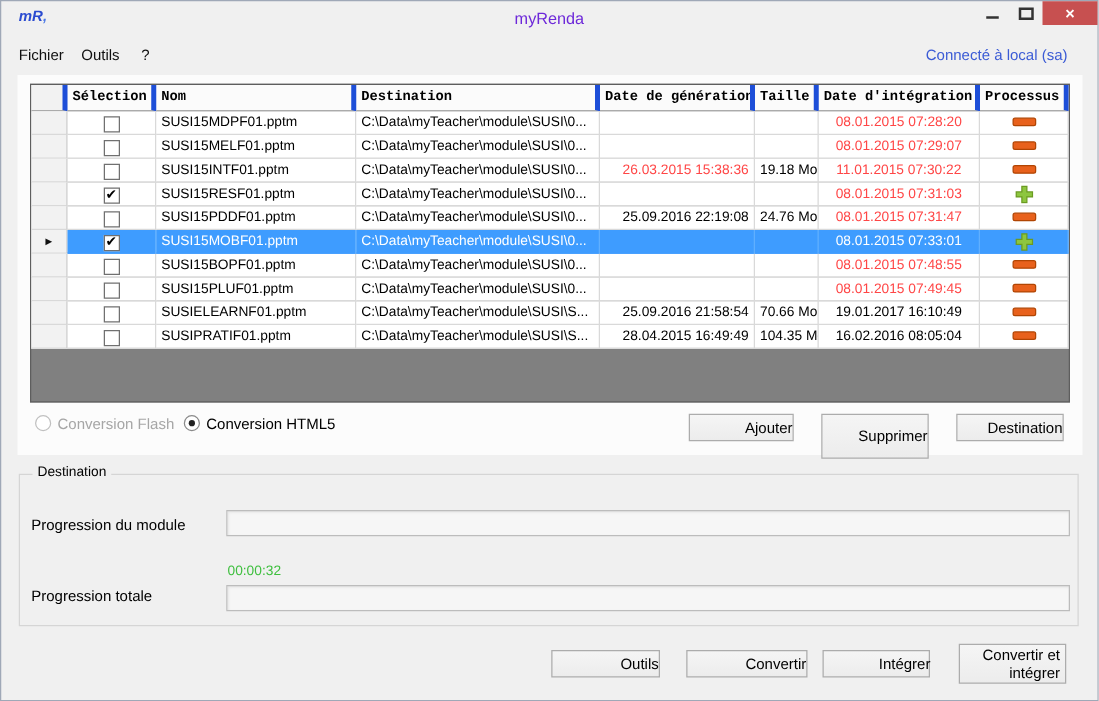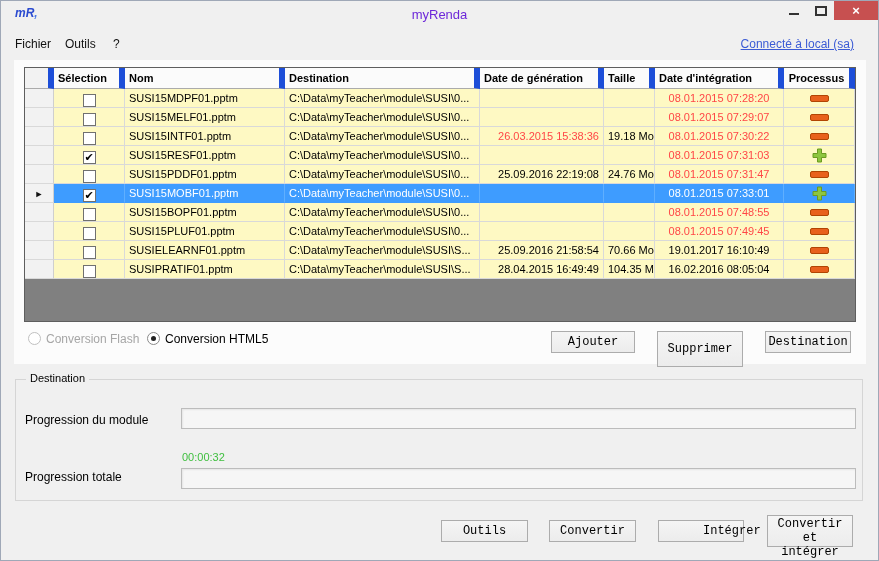--- a/index.html
+++ b/index.html
@@ -19,31 +19,31 @@
   .btn-max { left:808px; width:24px; height:19px; }
   .btn-max .box { position:absolute; left:6px; top:5px; width:12px; height:10px; border:2px solid #333; background:transparent; }
   .btn-close { left:833px; width:44px; height:19px; background:#C75050; color:#fff; font-size:13px; font-weight:bold; line-height:19px; }
 
   
   .menubar { position:absolute; top:30px; left:0; right:0; height:26px; font-size:12px; color:#111; }
   .menu-item { position:absolute; top:6px; }
   .menu-fichier { left:14px; }
   .menu-outils  { left:64px; }
   .menu-help    { left:112px; }
-  .conn-link { position:absolute; top:6px; right:24px; color:#3B5BD5; text-decoration:underline; font-size:12px; cursor:pointer; }
+  .conn-link { position:absolute; top:6px; right:24px; color:#3B5BD5; font-size:12px; cursor:pointer; }
 
   
   .content-panel { position:absolute; left:13px; top:59px; width:852px; height:304px; background:#FCFCFC; }
 
   
   .grid { position:absolute; left:23px; top:66px; width:832px; height:255px; border:1px solid #5E5E5E; background:#808080; overflow:hidden; font-size:11px; }
-  .trow { display:flex; height:19px; line-height:18px; background:#fef9c3; }
+  .trow { display:flex; height:19px; line-height:18px; background:#ffffff; }
   .trow.header { height:21px; line-height:20px; background:#FBFBFB; font-weight:bold; font-size:11px; }
   .cell { border-right:1px solid #D9D9D9; border-bottom:1px solid #D9D9D9; padding:0 4px; white-space:nowrap; overflow:hidden; color:#000; }
-  .trow.header .cell { border-right:6px solid #1d4ed8; border-bottom:1px solid #ABABAB; }
+  .trow.header .cell { border-right:4px solid #1d4ed8; border-bottom:1px solid #ABABAB;font-family:Liberation Mono, monospace; }
   .c-rowhdr { width:29px; background:#F2F2F2; border-right:1px solid #CFCFCF; text-align:center; padding:0; }
   .c-sel    { width:71px; text-align:center; }
   .c-nom    { width:160px; }
   .c-dest   { width:195px; }
   .c-dgen   { width:124px; text-align:right; }
   .c-taille { width:51px; text-align:right; }
   .c-dint   { width:129px; text-align:center; }
   .c-proc   { flex:1; text-align:center; }
   .trow.header .c-sel, .trow.header .c-nom, .trow.header .c-dest,
   .trow.header .c-dgen, .trow.header .c-taille, .trow.header .c-dint { text-align:left; }
@@ -57,39 +57,39 @@
 
   
   .radio-row { position:absolute; top:331px; font-size:12px; }
   .radio { display:inline-block; width:13px; height:13px; border:1px solid #8A8A8A; border-radius:50%; background:#FFF; vertical-align:-2px; position:relative; }
   .radio.checked::after { content:""; position:absolute; left:3px; top:3px; width:5px; height:5px; border-radius:50%; background:#222; }
   .radio.disabled { border-color:#C0C0C0; }
   .radio-flash { left:27px; color:#A6A6A6; }
   .radio-html5 { left:146px; color:#000; }
   .radio-row .lbl { margin-left:5px; }
 
-  .btn { position:absolute; background:linear-gradient(180deg,#F5F5F5,#ECECEC); border:1px solid #ACACAC; font-family:Liberation Mono, monospace; font-size:12px; color:#000; text-align:center; cursor:pointer; }
+  .btn { position:absolute; background:linear-gradient(180deg,#F5F5F5,#ECECEC); border:1px solid #ACACAC; font-family:Liberation Sans, sans-serif; font-size:12px; color:#000; text-align:right; cursor:pointer; }
   .btn-ajouter     { left:550px; top:330px; width:84px; height:22px; }
   .btn-supprimer   { left:656px; top:330px; width:86px; height:36px; }
   .btn-destination { left:764px; top:330px; width:86px; height:22px; }
 
   
   .groupbox { position:absolute; left:14px; top:378px; width:848px; height:122px; border:1px solid #D5D5D5; }
   .groupbox .legend { position:absolute; left:10px; top:-8px; background:#F0F0F0; padding:0 4px; font-size:11px; color:#000; }
   .prog-label { position:absolute; font-size:12px; color:#000; }
   .lbl-module { left:24px; top:412px; }
   .lbl-total  { left:24px; top:469px; }
   .progressbar { position:absolute; left:180px; width:675px; height:21px; border:1px solid #BCBCBC; background:#F6F6F6; box-shadow:inset 1px 1px 2px rgba(0,0,0,0.07); }
   .bar-module { top:407px; }
   .bar-total  { top:467px; }
   .timer { position:absolute; left:181px; top:450px; font-size:11px; color:#3FBF3F; }
 
   
   .btn-annuler   { left:440px; top:519px; width:87px; height:22px; }
-  .btn-convertir { left:548px; top:519px; width:87px; height:22px; }
+  .btn-convertir { left:548px; top:519px; width:97px; height:22px; }
   .btn-integrer  { left:657px; top:519px; width:86px; height:22px;padding-left:44px; }
   .btn-convint   { left:766px; top:514px; width:86px; height:32px; line-height:14px; padding:1px 4px; }
 </style>
 </head>
 <body>
 
 <div class="window">
 
   <div class="titlebar">
     <span class="app-logo"><span>mR</span><span class="swoosh">,</span></span>
@@ -142,21 +142,21 @@
         <div class="cell c-dint red">08.01.2015 07:29:07</div>
         <div class="cell c-proc"><span class="minus-icon"></span></div>
       </div>
       <div class="trow">
         <div class="cell c-rowhdr"></div>
         <div class="cell c-sel"><span class="checkbox"></span></div>
         <div class="cell c-nom">SUSI15INTF01.pptm</div>
         <div class="cell c-dest">C:\Data\myTeacher\module\SUSI\0...</div>
         <div class="cell c-dgen red">26.03.2015 15:38:36</div>
         <div class="cell c-taille">19.18 Mo</div>
-        <div class="cell c-dint red">08.01.2015 07:30:22</div>
+        <div class="cell c-dint red">11.01.2015 07:30:22</div>
         <div class="cell c-proc"><span class="minus-icon"></span></div>
       </div>
       <div class="trow">
         <div class="cell c-rowhdr"></div>
         <div class="cell c-sel"><span class="checkbox checked">✔</span></div>
         <div class="cell c-nom">SUSI15RESF01.pptm</div>
         <div class="cell c-dest">C:\Data\myTeacher\module\SUSI\0...</div>
         <div class="cell c-dgen"></div>
         <div class="cell c-taille"></div>
         <div class="cell c-dint red">08.01.2015 07:31:03</div>

